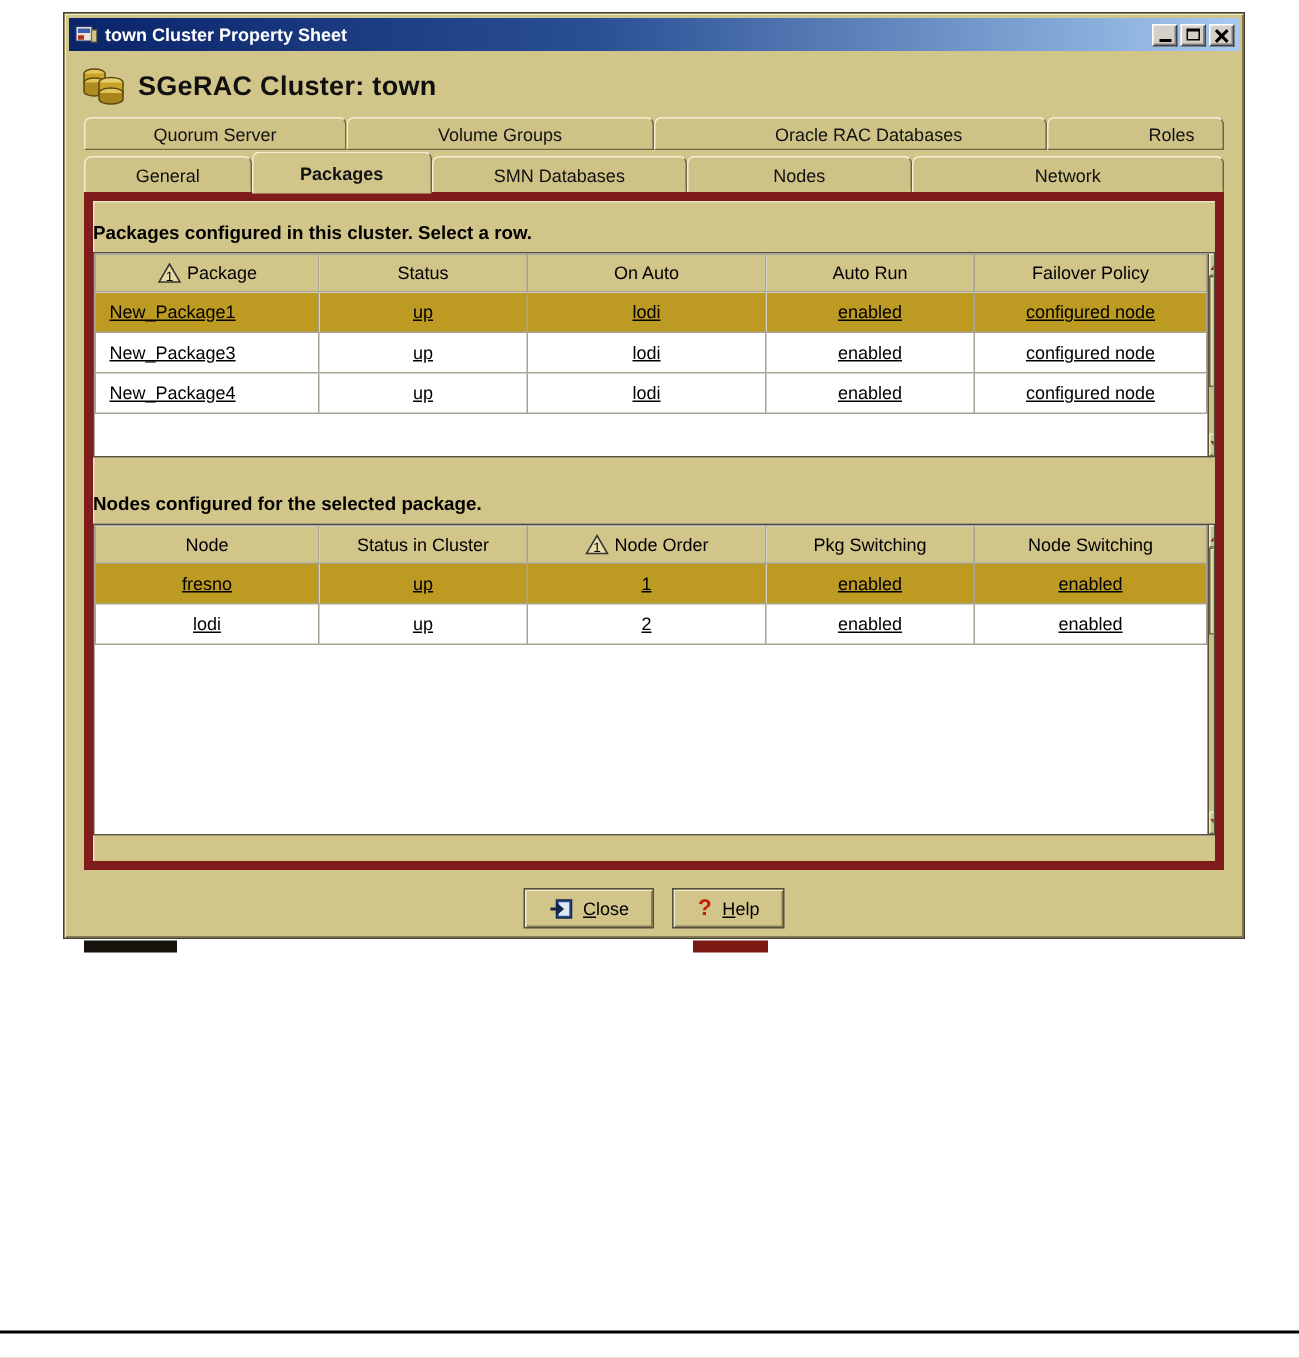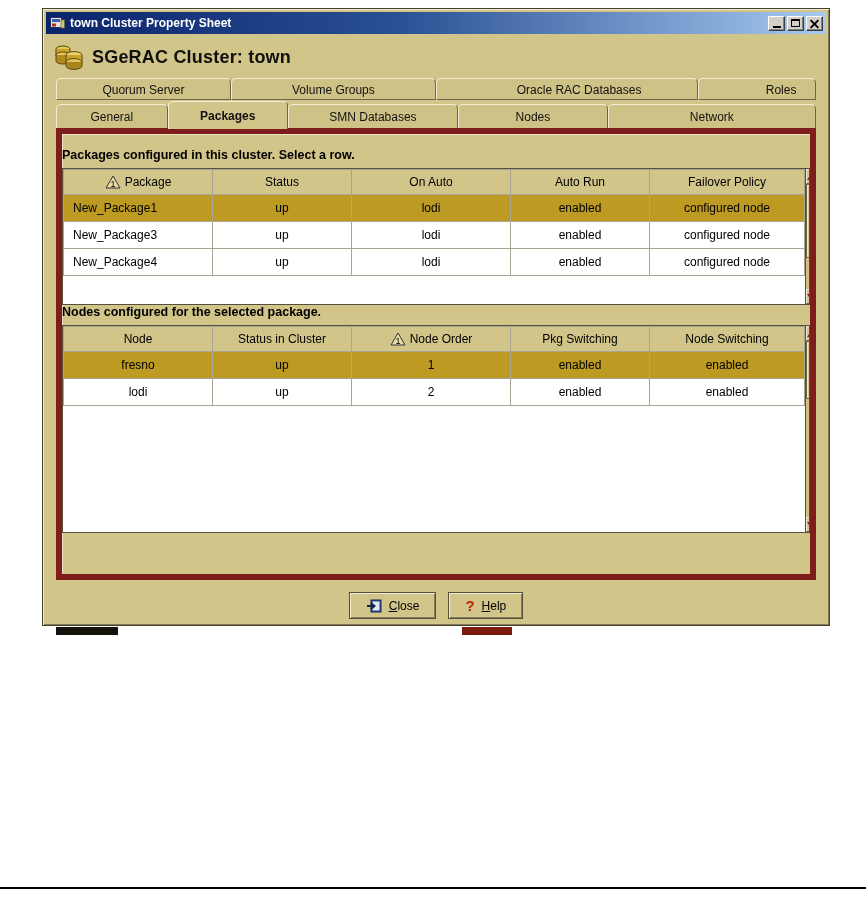--- a/index.html
+++ b/index.html
@@ -84,35 +84,35 @@
   
   .panel {
     position: relative; z-index: 1;
     margin: 0 10px; height: 452px;
     border: 6px solid #7f1d1d;
     box-shadow: inset 1px 1px 0 #ece4c6;
     background: #d2c58a;
     padding: 14px 0 0 0;
   }
   .section-label { font-size: 12.5px; font-weight: bold; margin: 0 0 6px 0; }
-  .section-label.second { }
+  .section-label.second { margin-top: 24px; }
 
   
   .table-wrap {
     display: flex; border: 1px solid #55503c; background: #fff; overflow: hidden;
   }
   .wrap1 { height: 137px; }
   .wrap2 { height: 208px; }
   table.grid { border-collapse: collapse; table-layout: fixed; width: 741px; align-self: flex-start; }
   .grid th, .grid td {
     border: 1px solid #a9a493; font-size: 12px; font-weight: normal;
     text-align: center; padding: 0 5px; overflow: hidden; white-space: nowrap;
   }
   .grid th { height: 25px; background: #d2c58a; }
-  .grid td { height: 27px; background: #fff; }
+  .grid td { height: 27px; background: #fff; text-decoration: underline; }
   .grid .th-flex { display: flex; align-items: center; justify-content: center; gap: 4px; }
   tr.selected td { background: #bd9a21; }
   .pkg-col td:first-child { text-align: left; padding-left: 9px; }
 
   .sort-icon { width: 16px; height: 14px; flex: 0 0 auto; }
 
   
   .vscroll {
     width: 17px; margin-left: auto; border-left: 1px solid #55503c;
     background: #cdc083; display: flex; flex-direction: column;

